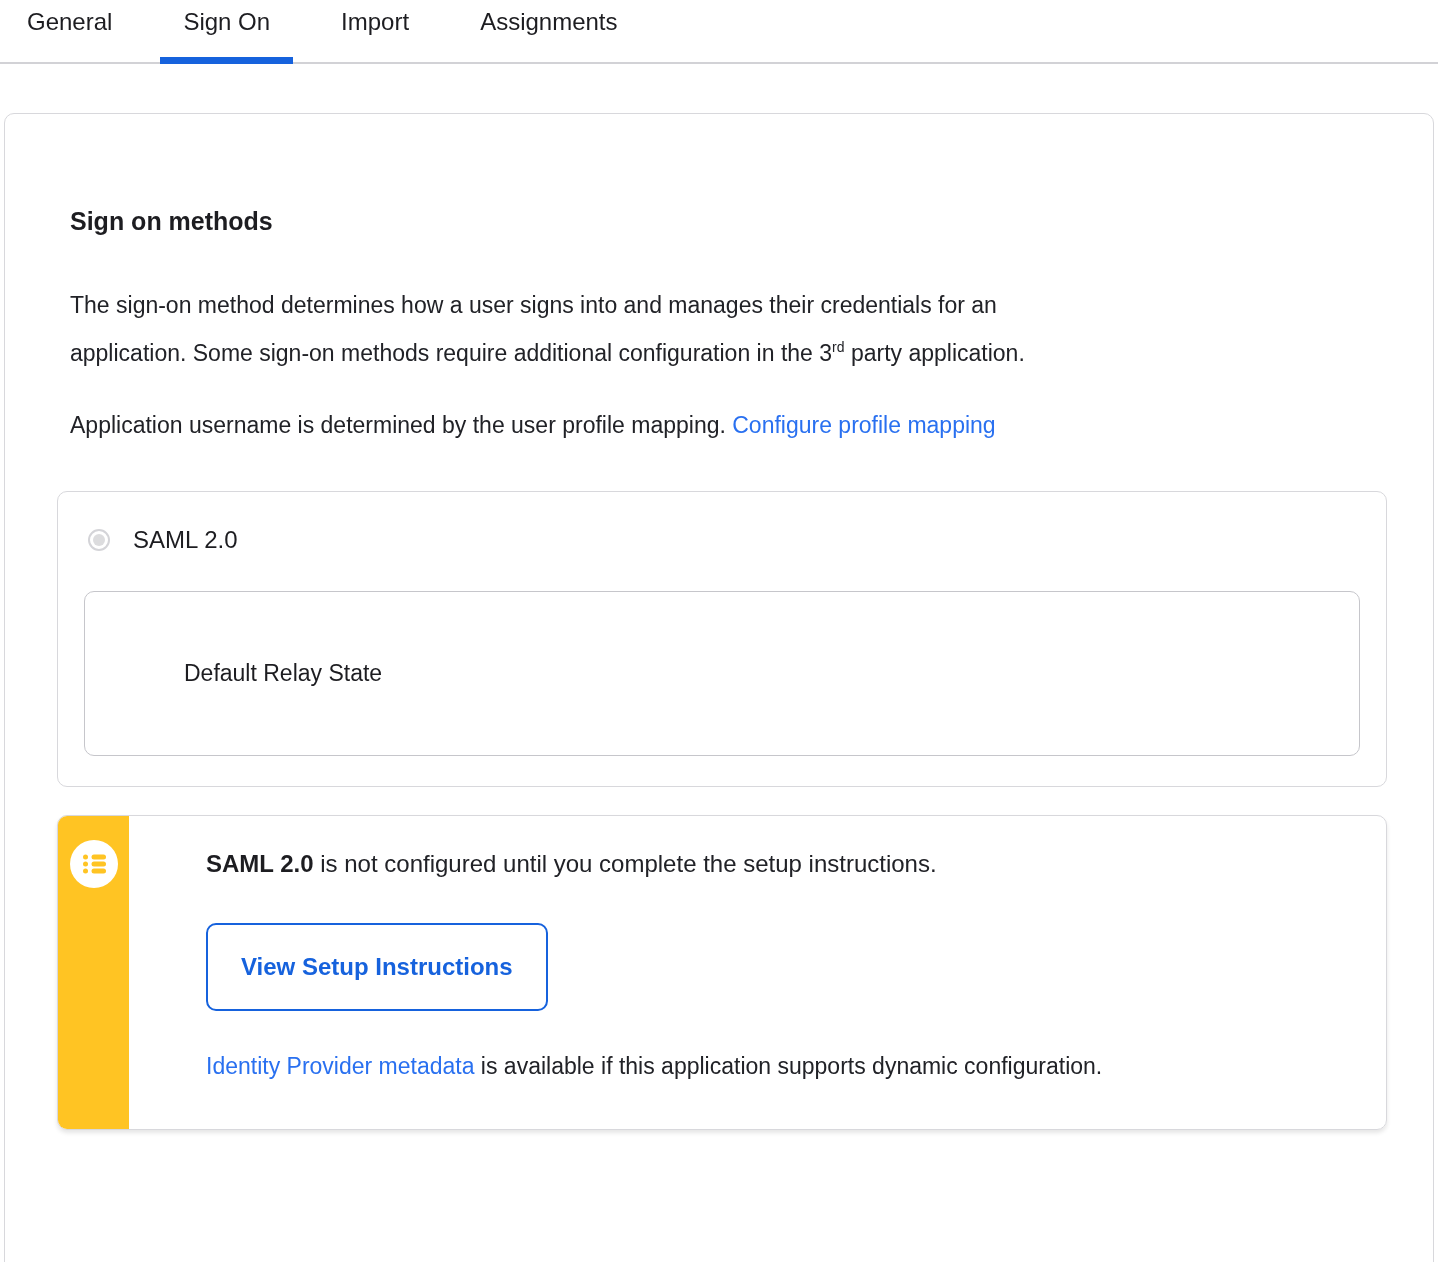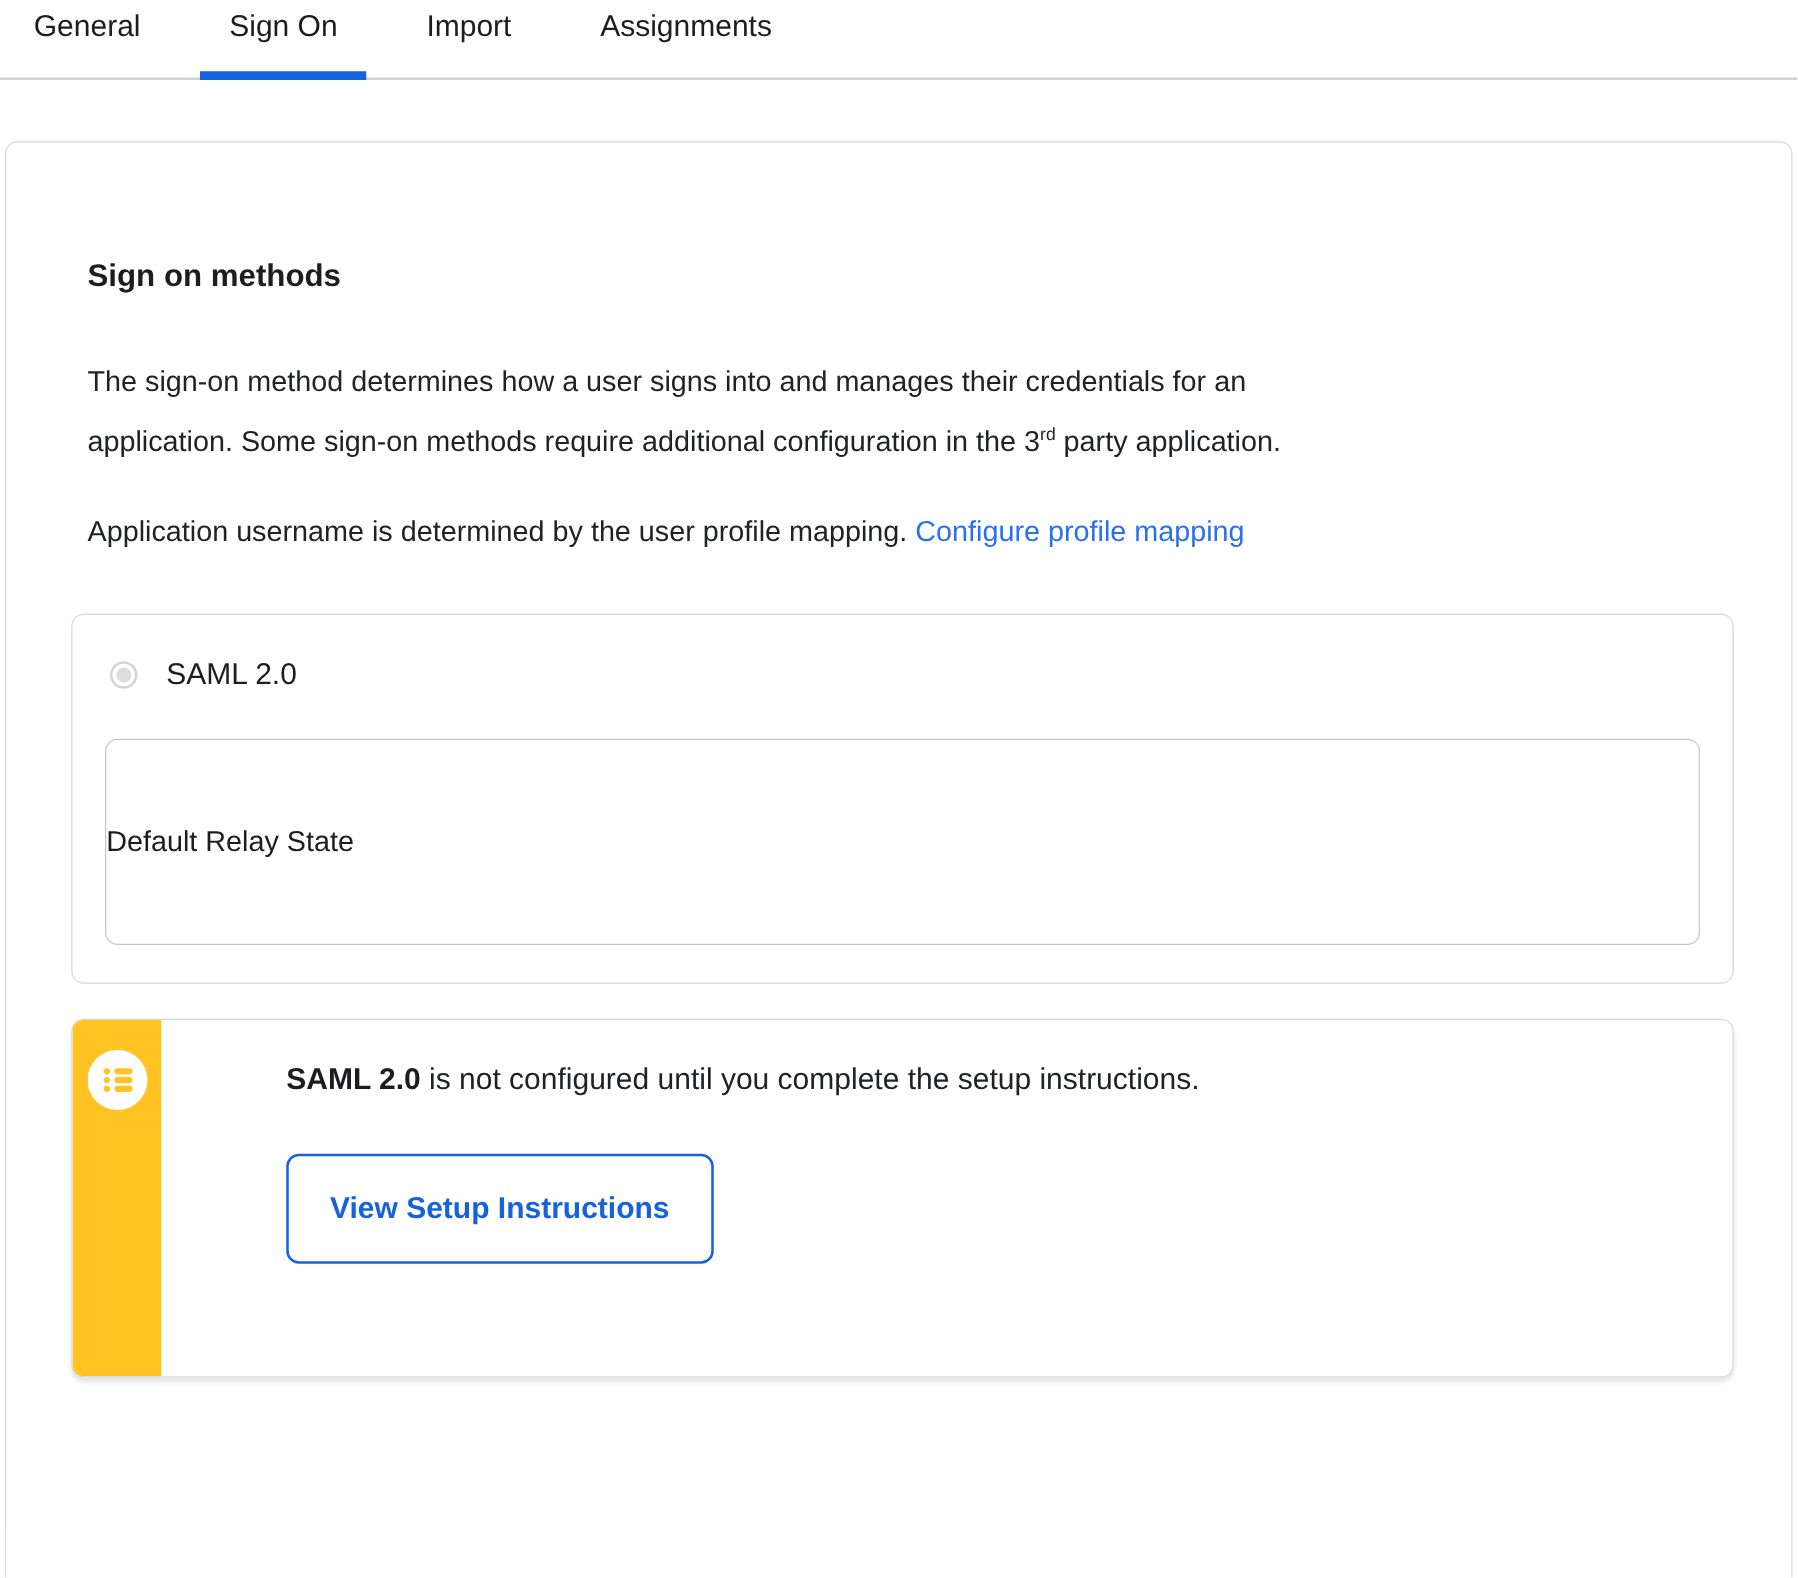--- a/index.html
+++ b/index.html
@@ -36,29 +36,29 @@
   .inline-link{color:var(--link);text-decoration:none;cursor:pointer;}
 
   
   .method-box{margin-top:42px;border:1px solid var(--border);border-radius:10px;padding:34px 26px 30px 26px;}
   .radio-row{display:flex;align-items:center;padding-left:4px;}
   .radio{width:22px;height:22px;border-radius:50%;border:2px solid #d4d4d8;background:#fff;
     display:flex;align-items:center;justify-content:center;flex:0 0 auto;cursor:pointer;}
   .radio .dot{width:12px;height:12px;border-radius:50%;background:#dcdcde;}
   .radio-label{margin-left:23px;font-size:24px;}
   .field-box{margin-top:37px;border:1px solid var(--border-dark);border-radius:10px;height:165px;
-    display:flex;align-items:center;}
+    display:flex;align-items:center;padding-left:99px;}
   .field-label{font-size:23px;}
 
   
   .callout{margin-top:28px;display:flex;border:1px solid var(--border);border-radius:10px;
     box-shadow:0 3px 4px rgba(0,0,0,.10);min-height:287px;overflow:hidden;}
   .callout-accent{flex:0 0 71px;background:var(--warning);display:flex;justify-content:center;align-items:flex-start;padding-top:24px;}
   .callout-icon{width:48px;height:48px;flex:0 0 auto;}
-  .callout-body{flex:1;padding:34px 40px 49px 77px;margin-left:23px;}
+  .callout-body{flex:1;padding:34px 40px 49px 77px;}
   .callout-message{font-size:24px;color:#212227;}
   .callout-message b{font-weight:bold;color:var(--text);}
   .setup-btn{display:inline-block;margin-top:45px;height:88px;line-height:66px;padding:0 33px;
     border:2px solid var(--accent);border-radius:10px;background:#fff;color:var(--accent);
     font-family:"Liberation Sans",sans-serif;font-size:24px;font-weight:bold;cursor:pointer;}
   .callout-footer{margin-top:42px;font-size:23px;color:#212227;}
 </style>
 </head>
 <body>
 
@@ -100,16 +100,17 @@
           <rect x="13" y="21.5" width="5" height="5" rx="2.5"></rect>
           <rect x="21.5" y="21.5" width="14.5" height="5" rx="2.5"></rect>
           <rect x="13" y="28.5" width="5" height="5" rx="2.5"></rect>
           <rect x="21.5" y="28.5" width="14.5" height="5" rx="2.5"></rect>
         </g>
       </svg>
     </div>
     <div class="callout-body">
       <p class="callout-message"><b>SAML 2.0</b><span> is not configured until you complete the setup instructions.</span></p>
       <button class="setup-btn">View Setup Instructions</button>
+      <p class="callout-footer"><a class="inline-link">Identity Provider metadata</a><span> is available if this application supports dynamic configuration.</span></p>
     </div>
   </div>
 
 </section>
 
 </body></html>

